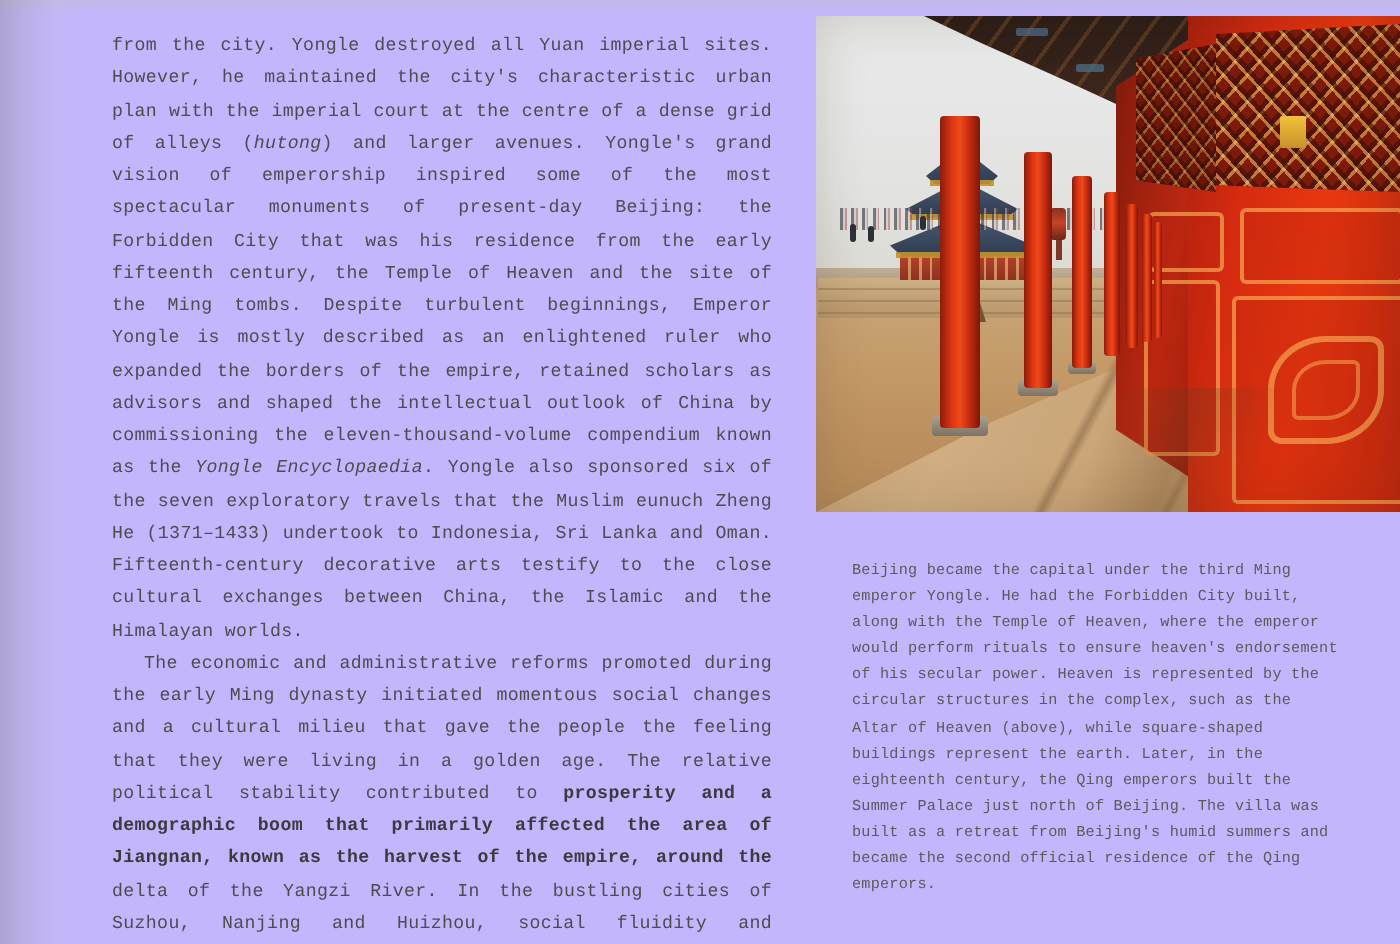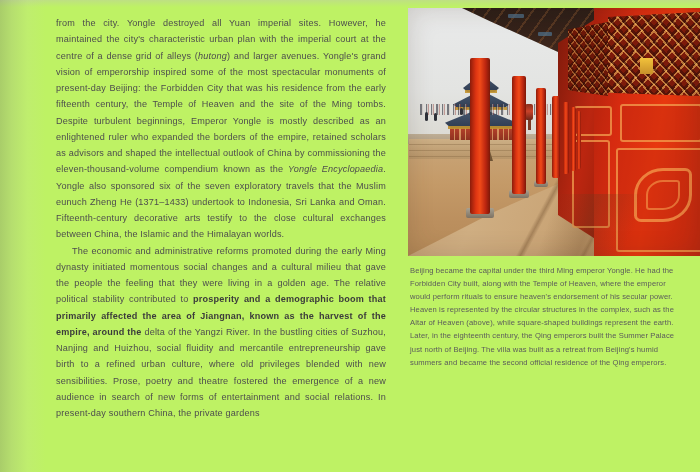--- a/index.html
+++ b/index.html
@@ -4,23 +4,23 @@
 <style>
   html, body {
     margin: 0;
     padding: 0;
     background: #ffffff;
   }
   #page {
     position: relative;
     width: 700px;
     height: 472px;
-    background: #bef264;
+    background: #c4b5fd;
     overflow: hidden;
-    font-family: Liberation Sans, sans-serif;
+    font-family: Liberation Mono, monospace;
   }
   
   #gutter-shadow {
     position: absolute;
     left: 0; top: 0;
     width: 46px; height: 472px;
     background: linear-gradient(to right,
         rgba(120,120,118,0.30) 0%,
         rgba(150,150,148,0.22) 25%,
         rgba(200,200,198,0.10) 60%,
@@ -303,21 +303,21 @@
   #caption {
     position: absolute;
     left: 410px;
     top: 264px;
     width: 278px;
     font-size: 7.6px;
     line-height: 13.1px;
     color: #5b5b5b;
     letter-spacing: 0.015em;
   }
-  #caption p { margin: 0; }
+  #caption p { margin: 16px; }
 </style>
 </head>
 <body>
 
 <div id="page">
 
   <div id="page-edge-top"></div>
   <div id="gutter-shadow"></div>
 
   <div id="body-column">

